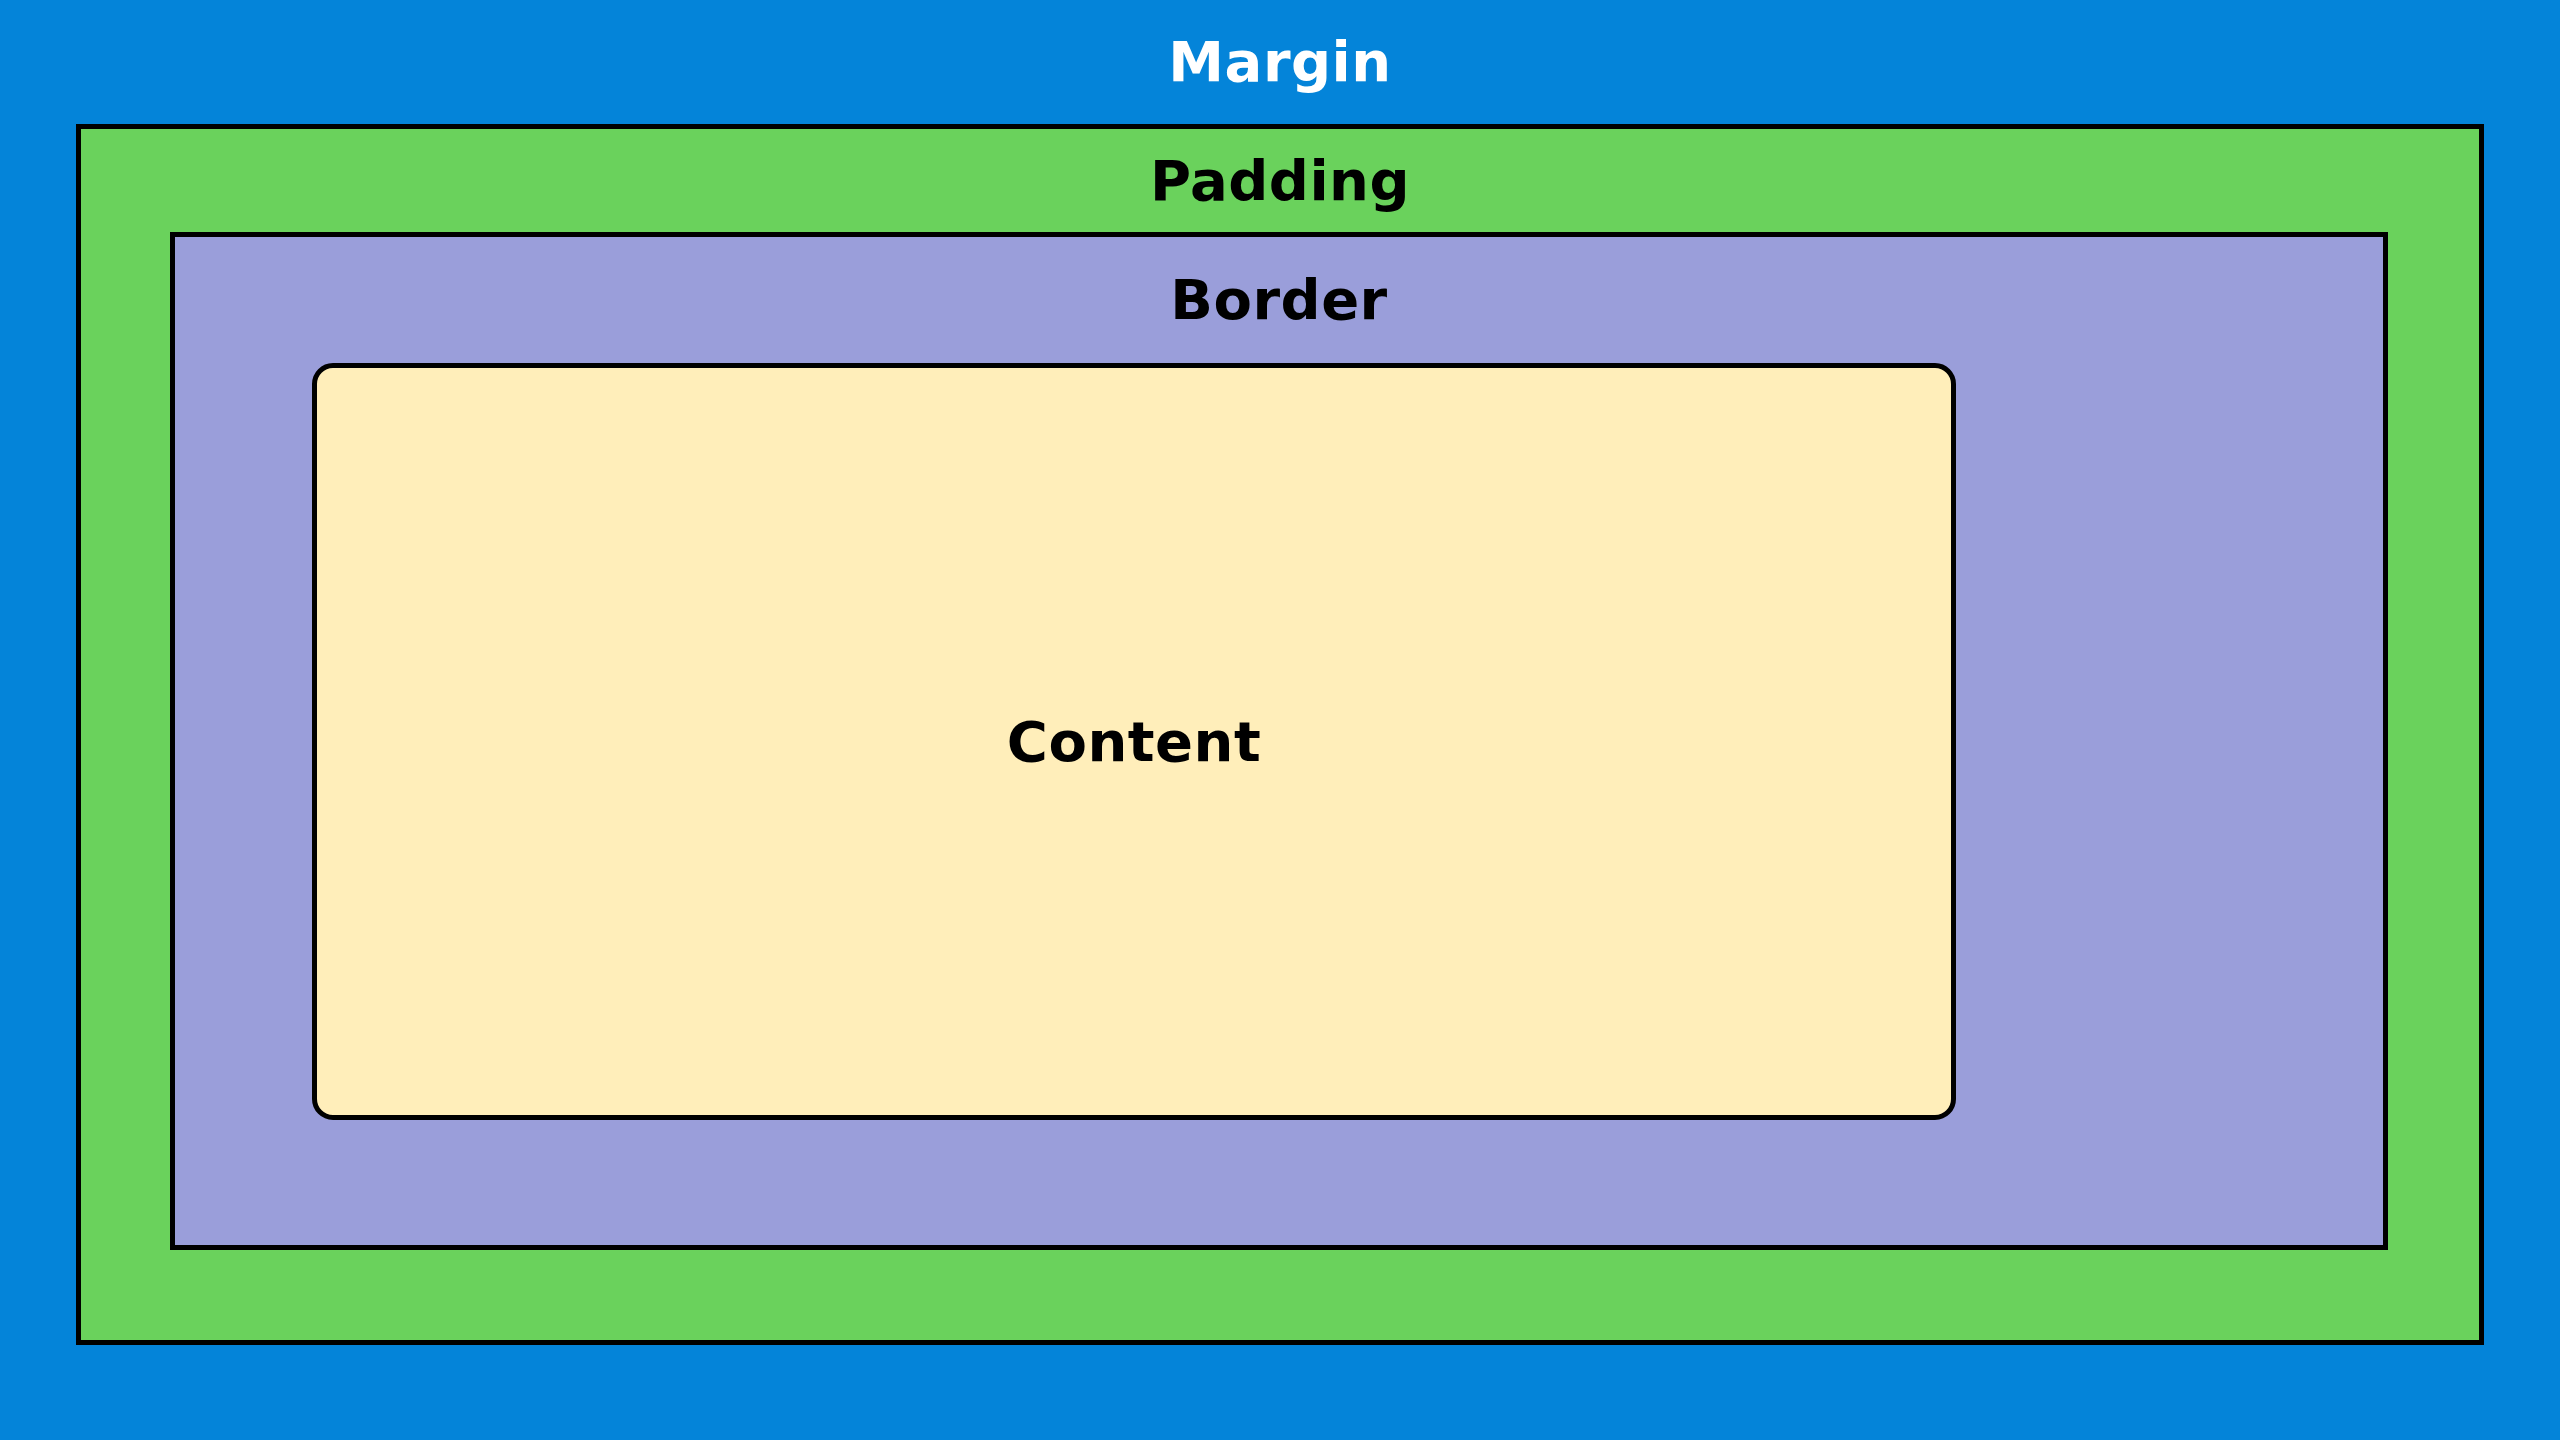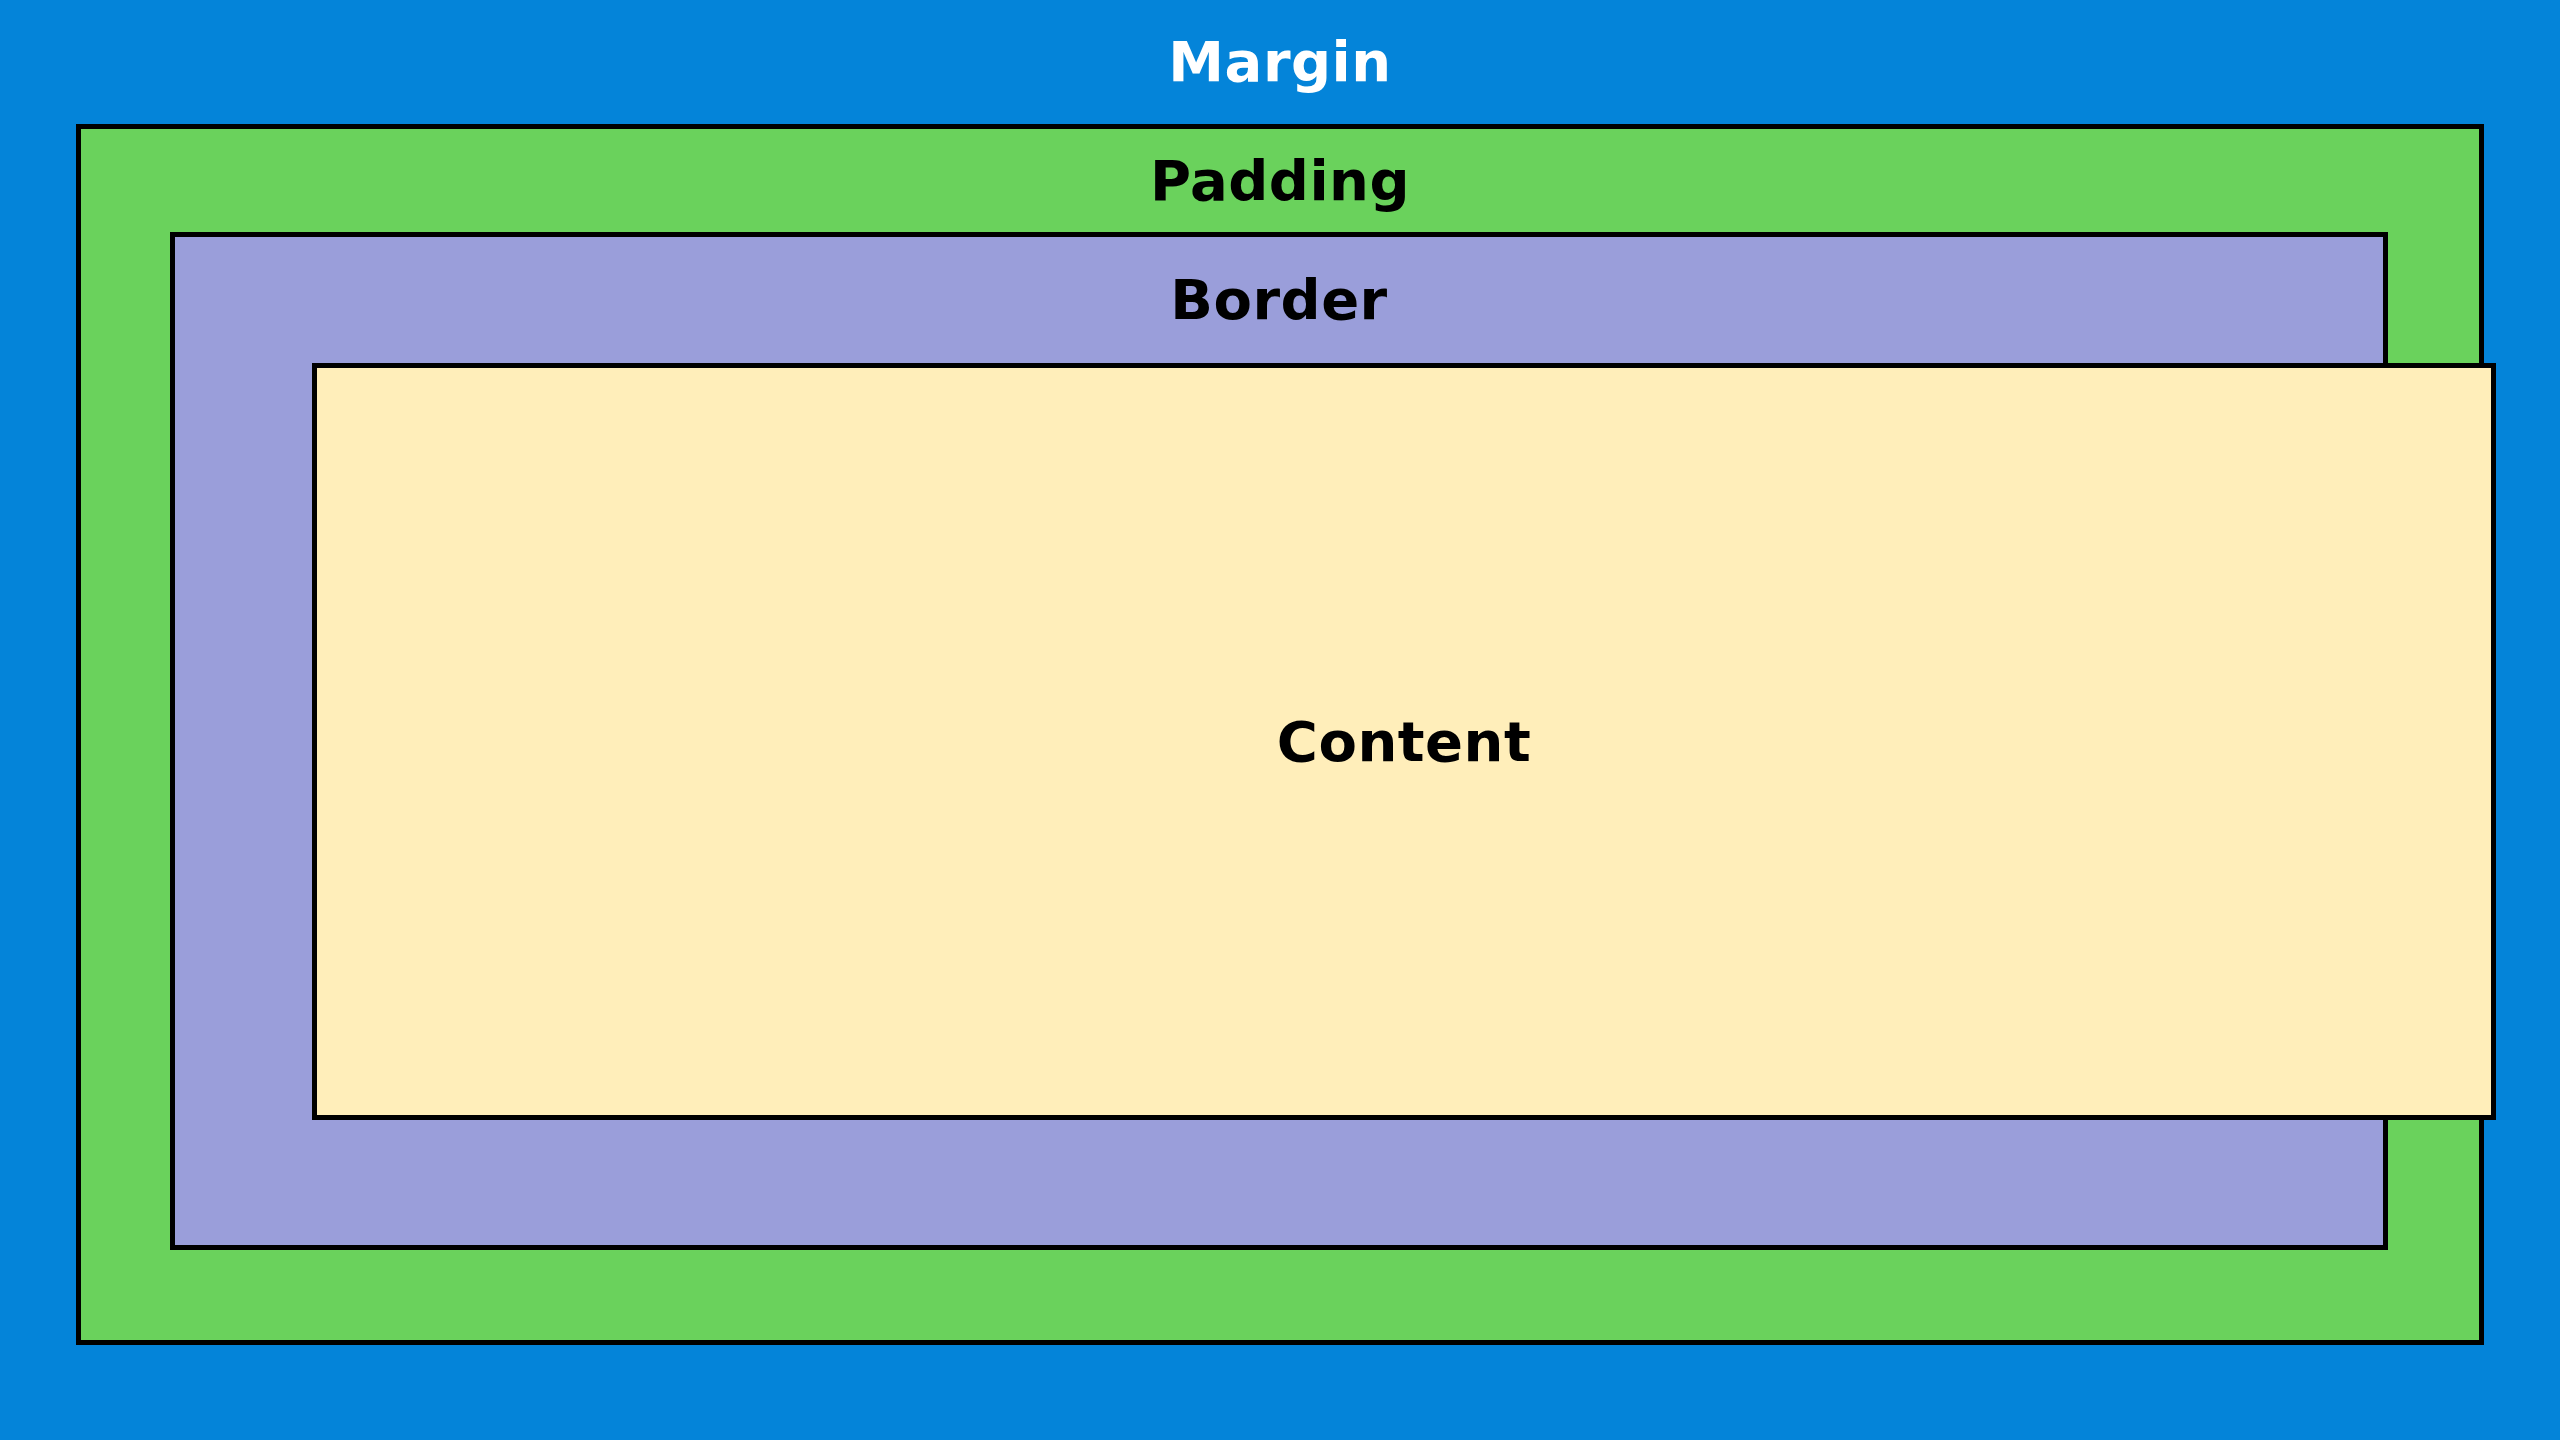--- a/index.html
+++ b/index.html
@@ -60,25 +60,26 @@
     height: 1018px;
   }
   #padding-strip {
     top: 0;
     height: 126px;
   }
   
   #content-box {
     left: 137px;
     top: 126px;
-    width: 2184px;
+    width: 1644px;
     height: 757px;
     display: flex;
     align-items: center;
     justify-content: center;
+    border-radius: 21px;
   }
 </style>
 </head>
 <body>
 
 <div id="stage" style="background: rgb(4, 132, 217);">
 
   <div id="margin-strip" class="label-strip">
     <span class="layer-label" style="color: rgb(255, 255, 255);">Margin</span>
   </div>

